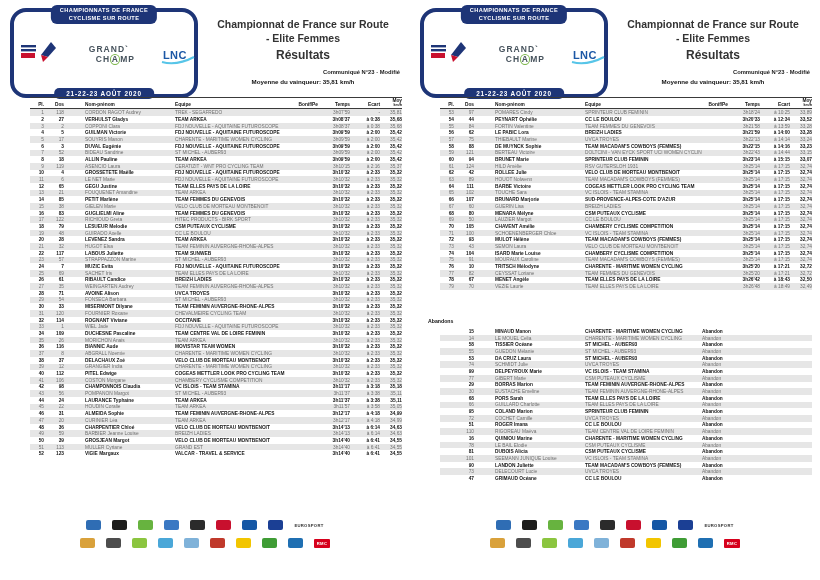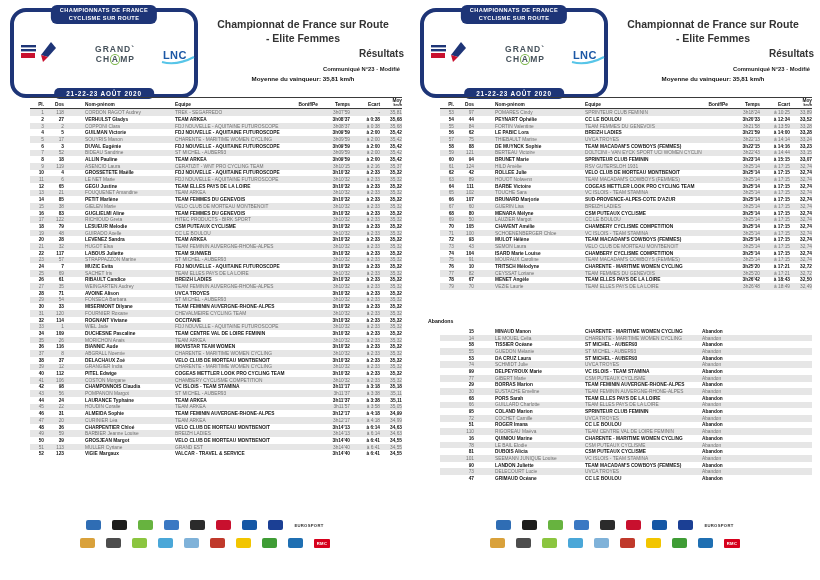--- a/index.html
+++ b/index.html
@@ -6,30 +6,30 @@
   body{width:820px;height:580px;font-family:"Liberation Sans","DejaVu Sans",sans-serif;-webkit-font-smoothing:antialiased;}
   .sheet{position:relative;width:820px;height:580px;background:#fff;display:flex;overflow:hidden;}
   .page{position:relative;width:410px;height:580px;background:#fff;}
 
   
   .page-header{position:absolute;top:6px;left:10px;width:394px;height:92px;display:flex;}
   .logo-box{position:relative;width:180px;height:82px;border:4px solid #1e3577;border-radius:16px;background:#fff;flex:0 0 auto;margin-top:2px;}
   .banner-pill{position:absolute;top:-7px;left:50%;transform:translateX(-50%);background:#1e3577;color:#fff;border-radius:6px;padding:2px 9px;font-size:5.6px;font-weight:bold;text-align:center;line-height:1.35;letter-spacing:.4px;white-space:nowrap;}
   .date-pill{position:absolute;bottom:-5px;left:50%;transform:translateX(-50%);background:#1e3577;color:#fff;border-radius:5px;padding:2px 12px;font-size:6.4px;font-weight:bold;letter-spacing:.8px;white-space:nowrap;}
   .logos-row{position:absolute;top:26px;left:7px;right:7px;height:34px;display:flex;align-items:center;justify-content:space-between;}
-  .gc{font-weight:bold;color:#46525c;font-size:8.5px;letter-spacing:1px;line-height:1.05;text-align:right;}
+  .gc{font-weight:bold;color:#46525c;font-size:8.5px;letter-spacing:1px;line-height:1.05;text-align:left;}
   .gc .l2{margin-left:7px;}
   .gc-a{display:inline-block;border:1.3px solid #7ab648;border-radius:50%;padding:0 .5px;line-height:1;}
   .lnc{position:relative;font-weight:bold;font-size:11px;color:#1b57a5;letter-spacing:.5px;}
   .lnc svg{position:absolute;left:-2px;top:6px;}
 
   
   .title-block{flex:1;padding-left:4px;color:#2b2b2b;}
   .doc-title{margin:12px 0 0 0;font-size:10.5px;font-weight:bold;text-align:center;line-height:1.3;color:#333;}
-  .doc-subtitle{margin:3px 0 0 0;font-size:10px;font-weight:bold;text-align:right;color:#333;}
+  .doc-subtitle{margin:3px 0 0 0;font-size:12px;font-weight:bold;text-align:center;color:#333;}
   .communique{margin-top:7px;font-size:5.8px;font-weight:bold;text-align:right;padding-right:4px;color:#222;}
   .average{margin-top:3px;font-size:6.2px;font-weight:bold;text-align:center;color:#111;}
 
   
   .rtable{position:absolute;left:30px;width:372px;top:97px;}
   .thead{display:flex;align-items:flex-end;border-top:1px solid #3a3a3a;border-bottom:1px solid #3a3a3a;font-weight:bold;font-size:4.8px;color:#111;padding:1px 0;}
   .trow{display:flex;align-items:center;height:6.7px;font-size:4.8px;color:#6e6e6e;white-space:nowrap;}
   .trow.b{font-weight:bold;color:#161616;}
   .trow.g{background:#e6e6e6;}
   .c-pl{flex:0 0 14px;text-align:right;}

